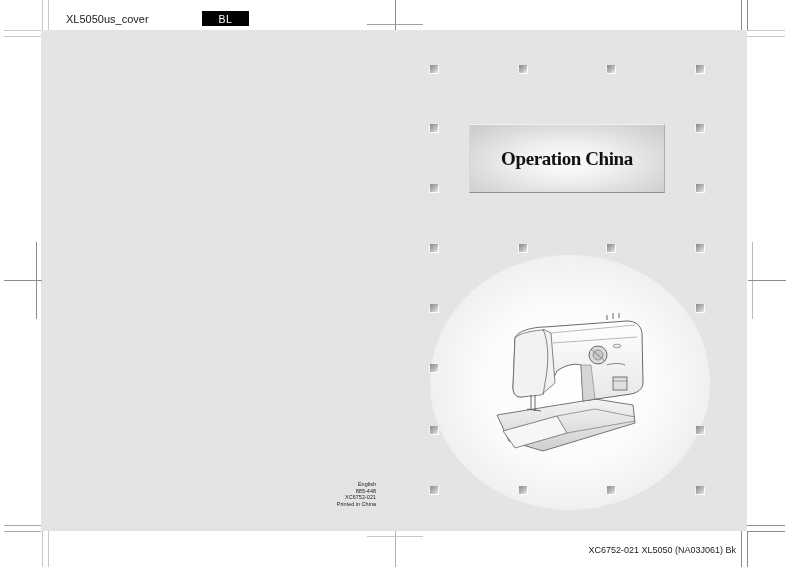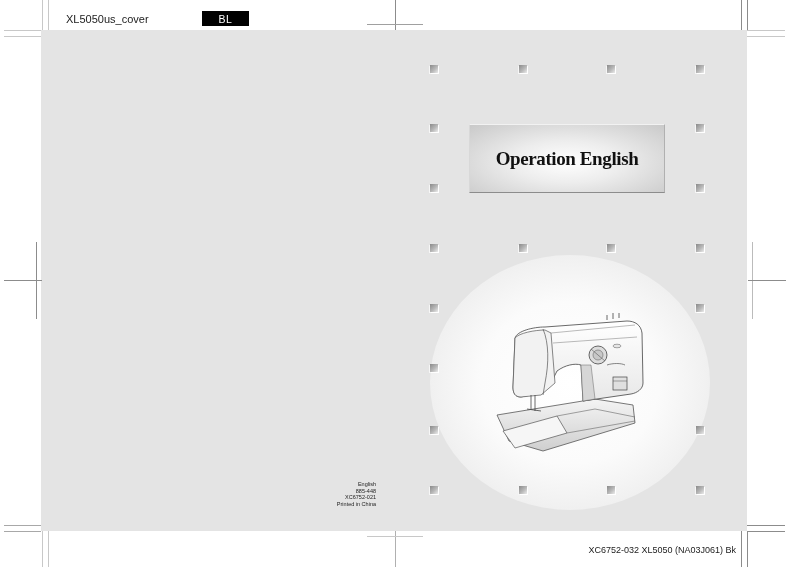--- a/index.html
+++ b/index.html
@@ -94,21 +94,21 @@
   <div class="abs marker" style="left:430px;top:426px;"></div>
   <div class="abs marker" style="left:696px;top:426px;"></div>
 
   <div class="abs marker" style="left:430px;top:486px;"></div>
   <div class="abs marker" style="left:519px;top:486px;"></div>
   <div class="abs marker" style="left:607px;top:486px;"></div>
   <div class="abs marker" style="left:696px;top:486px;"></div>
 </div>
 
 <div class="abs title-box">
-  <span class="title-text">Operation English</span>
+  <span class="title-text">Operation China</span>
 </div>
 
 <svg class="abs machine" viewBox="0 0 175 152">
   <defs>
     <linearGradient id="bodyG" x1="0" y1="0" x2="0" y2="1">
       <stop offset="0" stop-color="#ffffff"></stop>
       <stop offset="1" stop-color="#e8e8e8"></stop>
     </linearGradient>
     <linearGradient id="baseG" x1="0" y1="0" x2="0" y2="1">
       <stop offset="0" stop-color="#f4f4f4"></stop>
@@ -145,13 +145,13 @@
   <path d="M46,82 L46,96 M50,82 L50,98 M42,96 L56,98" stroke="#444" stroke-width="0.8"></path>
 </svg>
 
 <div class="abs imprint">
   <div>English</div>
   <div>885-448</div>
   <div>XC6752-021</div>
   <div>Printed in China</div>
 </div>
 
-<div class="abs footer-code">XC6752-032 XL5050 (NA03J061) Bk</div>
+<div class="abs footer-code">XC6752-021 XL5050 (NA03J061) Bk</div>
 
 </body></html>

